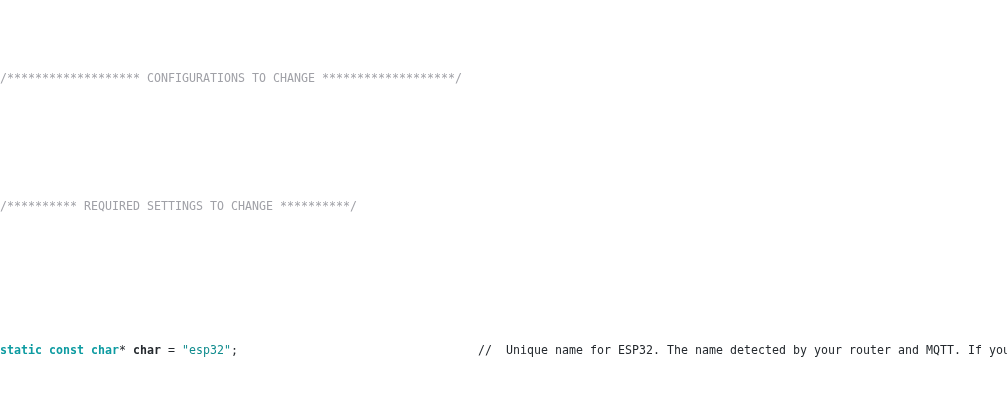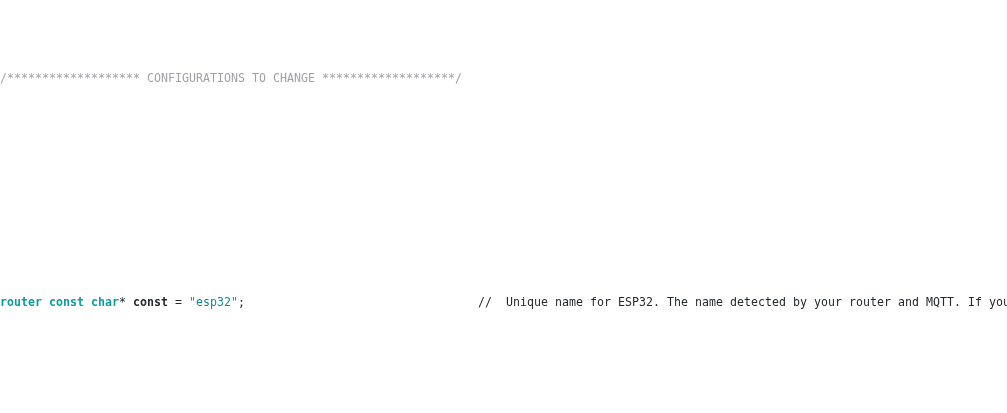--- a/index.html
+++ b/index.html
@@ -58,25 +58,26 @@
 <body>
 
 <div id="editor">
   <div class="code-area">
 
     
     <div class="line"><span class="cmt">/******************* CONFIGURATIONS TO CHANGE *******************/</span></div>
     <div class="line">&nbsp;</div>
 
     
+    <div class="line"><span class="cmt">/********** REQUIRED SETTINGS TO CHANGE **********/</span></div>
     <div class="line">&nbsp;</div>
 
     
 
-    <div class="line"><span class="kw">router const char</span><span class="punct">*</span><span class="plain"> </span><span class="ident">const</span><span class="punct"> = </span><span class="str">"esp32"</span><span class="punct">;</span><span class="icmt cmt-col">//  Unique name for ESP32. The name detected by your router and MQTT. If you are usi</span></div>
+    <div class="line"><span class="kw">static const char</span><span class="punct">*</span><span class="plain"> </span><span class="ident">char</span><span class="punct"> = </span><span class="str">"esp32"</span><span class="punct">;</span><span class="icmt cmt-col">//  Unique name for ESP32. The name detected by your router and MQTT. If you are usi</span></div>
 
     
 
     
 
     
 
     
     
     

